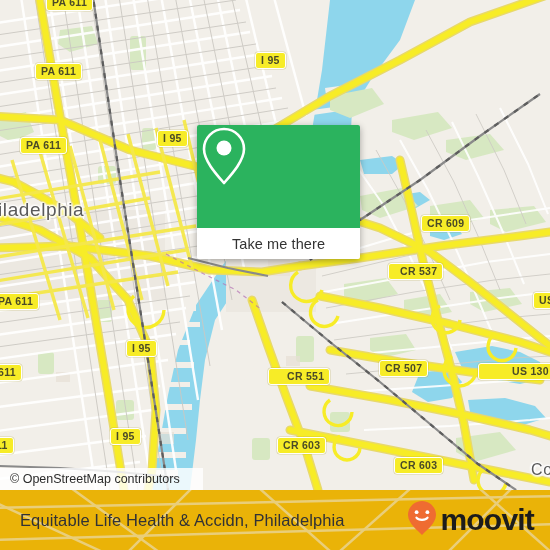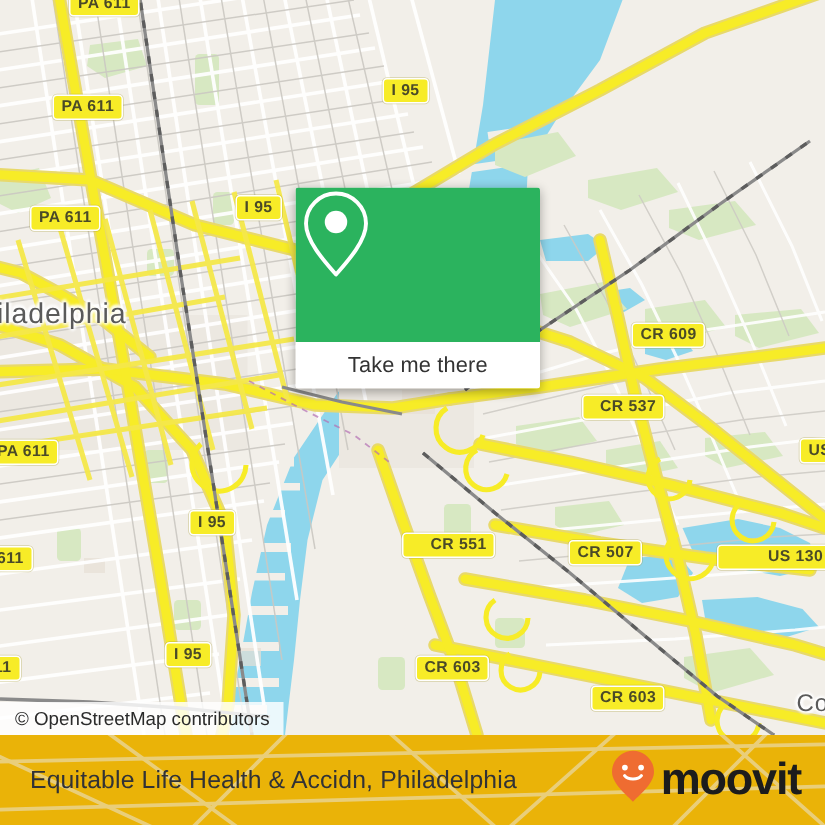--- a/index.html
+++ b/index.html
@@ -48,21 +48,21 @@
       0 1.5px 2px #fff, 0 -1.5px 2px #fff,
       1px 1px 2px #fff, -1px -1px 2px #fff;
   }
   .place.small { font-size: 16px; margin-left: 10px; }
 
   
   .attribution {
     position: absolute;
     left: 0; bottom: 0;
     height: 22px;
-    padding: 0 9px 0 10px;
+    padding: 0 23px 0 10px;
     display: flex; align-items: center;
     background: rgba(255,255,255,.82);
     color: #2b2b2b;
     font-size: 12.5px;
     white-space: nowrap;
   }
 
   
   .card {
     position: absolute;
@@ -386,21 +386,21 @@
     <div class="shield" style="left:255px; top:52px;">I 95</div>
     <div class="shield" style="left:157px; top:130px;">I 95</div>
     <div class="shield" style="left:-8px; top:293px;">PA 611</div>
     <div class="shield" style="left:126px; top:340px;">I 95</div>
     <div class="shield" style="left:-8px; top:364px;">611</div>
     <div class="shield" style="left:110px; top:428px;">I 95</div>
     <div class="shield" style="left:-10px; top:437px;">11</div>
     <div class="shield" style="left:421px; top:187px;margin-top:28px;">CR 609</div>
     <div class="shield" style="left:388px; top:263px;padding-left:11px;">CR 537</div>
     <div class="shield" style="left:533px; top:292px;">US</div>
-    <div class="shield" style="left:268px; top:355px;padding-left:18px;">CR 551</div>
+    <div class="shield" style="left:268px; top:368px;padding-left:18px;">CR 551</div>
     <div class="shield" style="left:379px; top:360px;">CR 507</div>
     <div class="shield" style="left:478px; top:363px;padding-left:33px;">US 130</div>
     <div class="shield" style="left:277px; top:437px;">CR 603</div>
     <div class="shield" style="left:394px; top:457px;">CR 603</div>
 
     <div class="attribution">© OpenStreetMap contributors</div>
 
     <div class="card">
       <div class="card-body">
         <span class="pin-icon">

